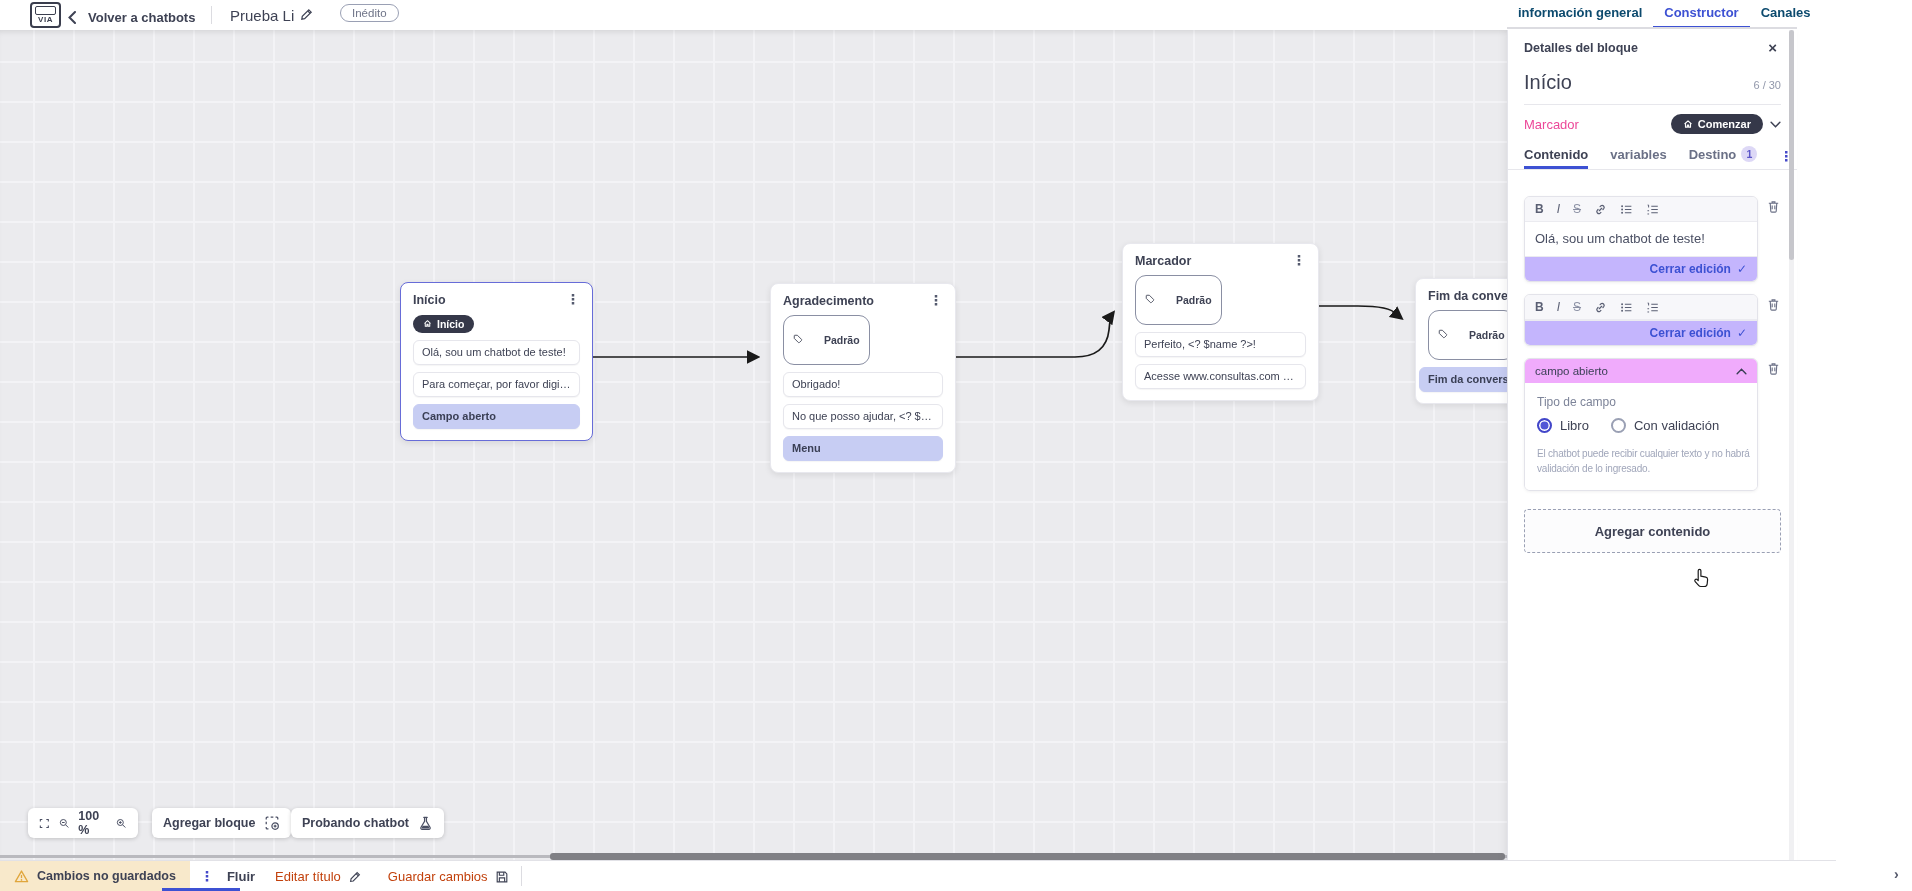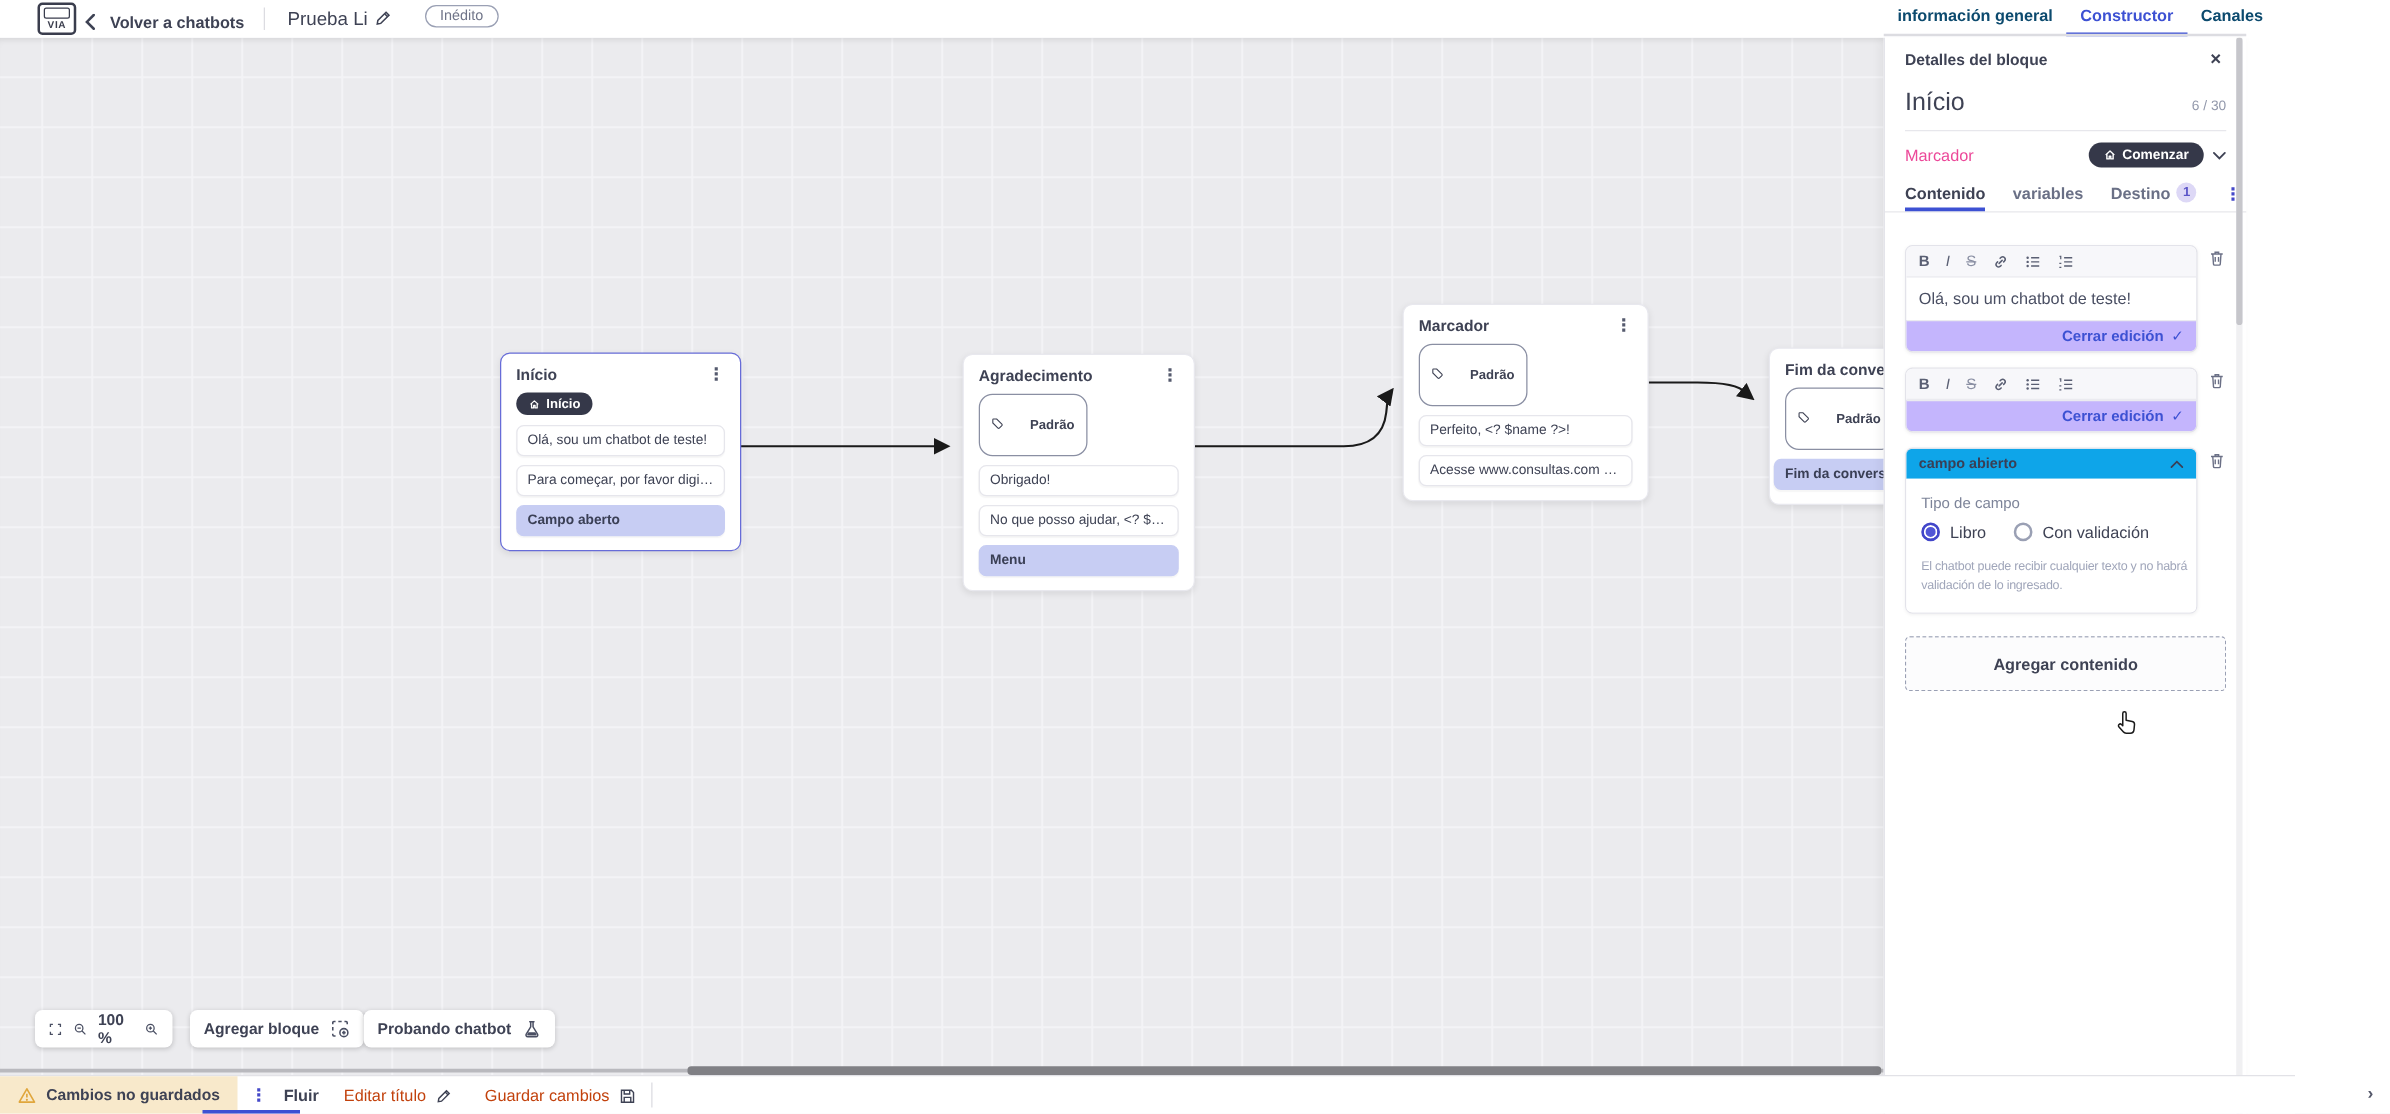--- a/index.html
+++ b/index.html
@@ -89,22 +89,22 @@
   .ed-toolbar{display:flex;align-items:center;gap:13px;padding:4px 10px;background:#f7f7fa;
         border-bottom:1px solid #ebebf0;color:#5a5f73;font-size:12px}
   .ed-toolbar>span{cursor:pointer;line-height:16px}
   .ed-strike{color:#8a8fa3}
   .ed-body{padding:8px 10px;font-size:13px;line-height:18px;min-height:34px;color:#4a4f63}
   .ed-footer{display:flex;justify-content:flex-end;align-items:center;gap:6px;padding:5px 10px;
         background:#c4b5fd;border-top:1px solid #ebebf0;color:#3d51d3;font-size:12px;font-weight:bold;cursor:pointer}
   .trash-btn{color:#6b7086;cursor:pointer;padding-top:3px}
 
   .field-card{flex:1;border:1px solid #e3e3ea;border-radius:6px;overflow:hidden;box-shadow:0 1px 3px rgba(0,0,0,.06)}
-  .field-head{display:flex;justify-content:space-between;align-items:center;background:#0ea5e9;
-        padding:6px 10px;font-size:11.5px;font-weight:bold;color:#3a3f55;cursor:pointer}
+  .field-head{display:flex;justify-content:space-between;align-items:center;background:#f0abfc;
+        padding:6px 10px;font-size:11.5px;font-weight:normal;color:#3a3f55;cursor:pointer}
   .field-body{padding:12px 12px 14px;background:#fff}
   .type-label{font-size:12px;color:#7d8499;margin-bottom:9px}
   .radio-row{display:flex;align-items:center;gap:8px;margin-bottom:13px;font-size:13px}
   .radio{width:15px;height:15px;border-radius:50%;border:2px solid #9aa0b4;background:#fff;cursor:pointer}
   .radio.sel{border-color:#4246c9;background:#5156d6;box-shadow:inset 0 0 0 1.5px #fff}
   .radio-lbl2{margin-left:14px}
   .field-desc{font-size:10px;letter-spacing:-.2px;color:#a0a6ba;line-height:15px;white-space:nowrap}
 
   .add-content{margin-top:18px;height:44px;border:1.5px dashed #9aa0b4;border-radius:4px;
         display:flex;align-items:center;justify-content:center;font-size:13px;font-weight:bold;

